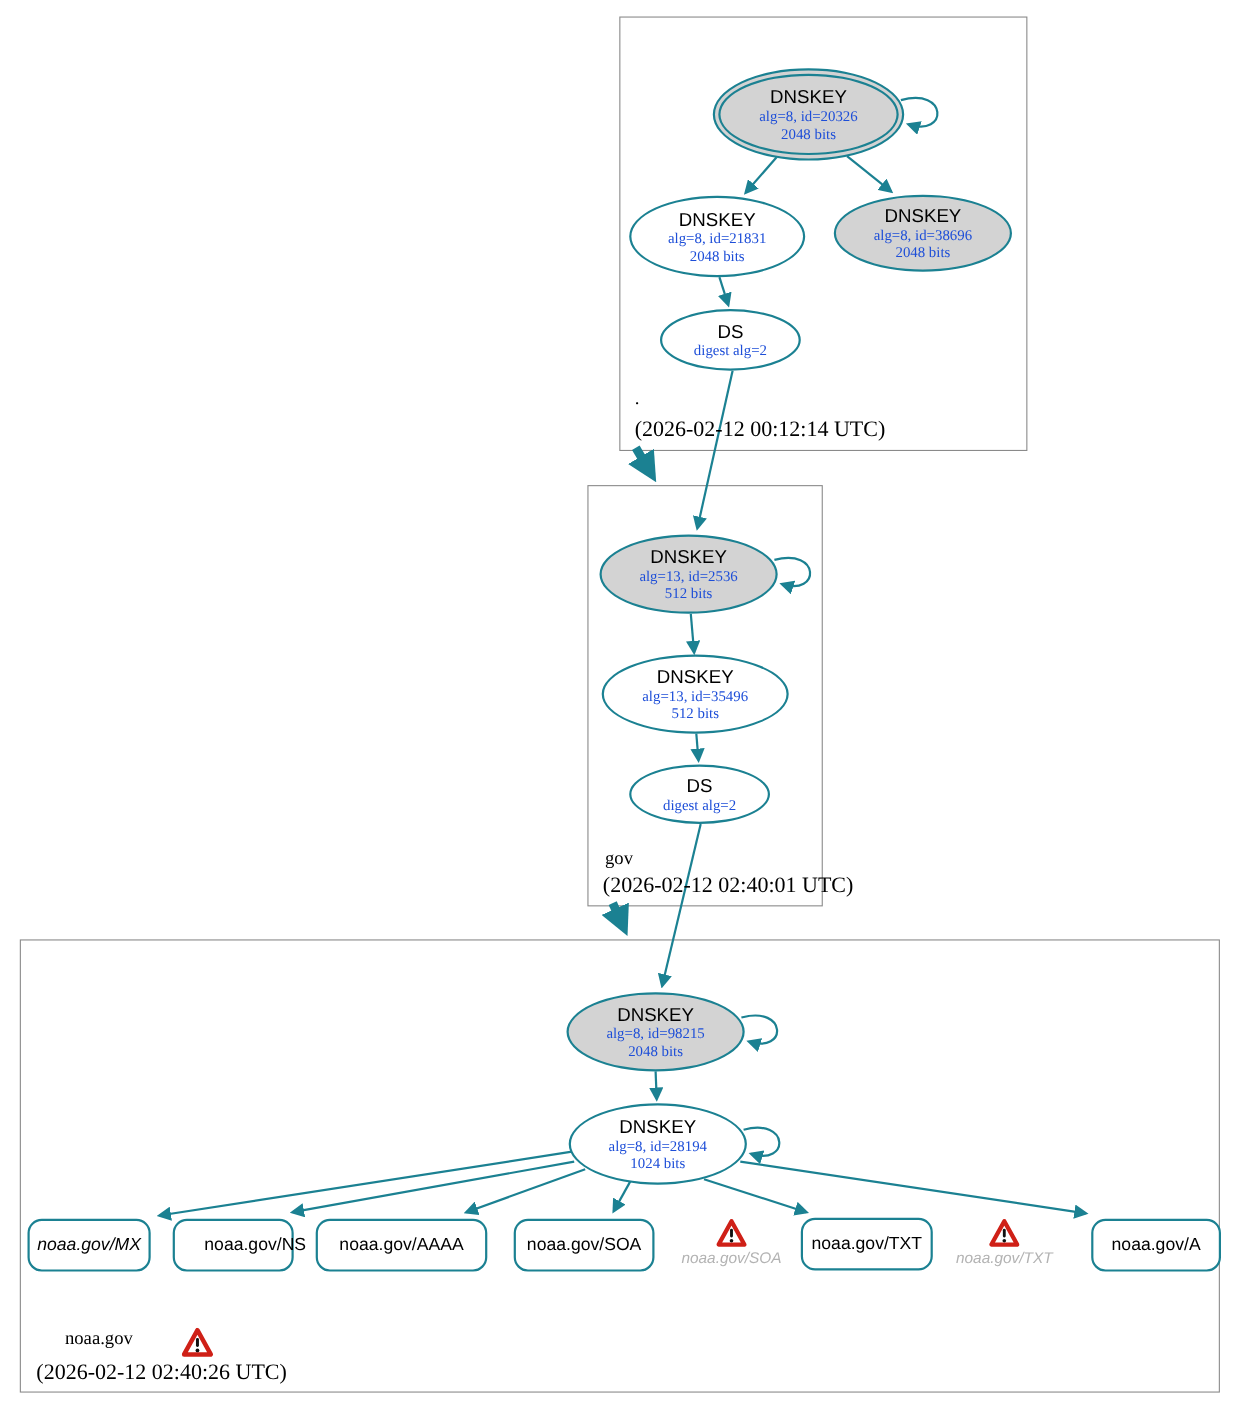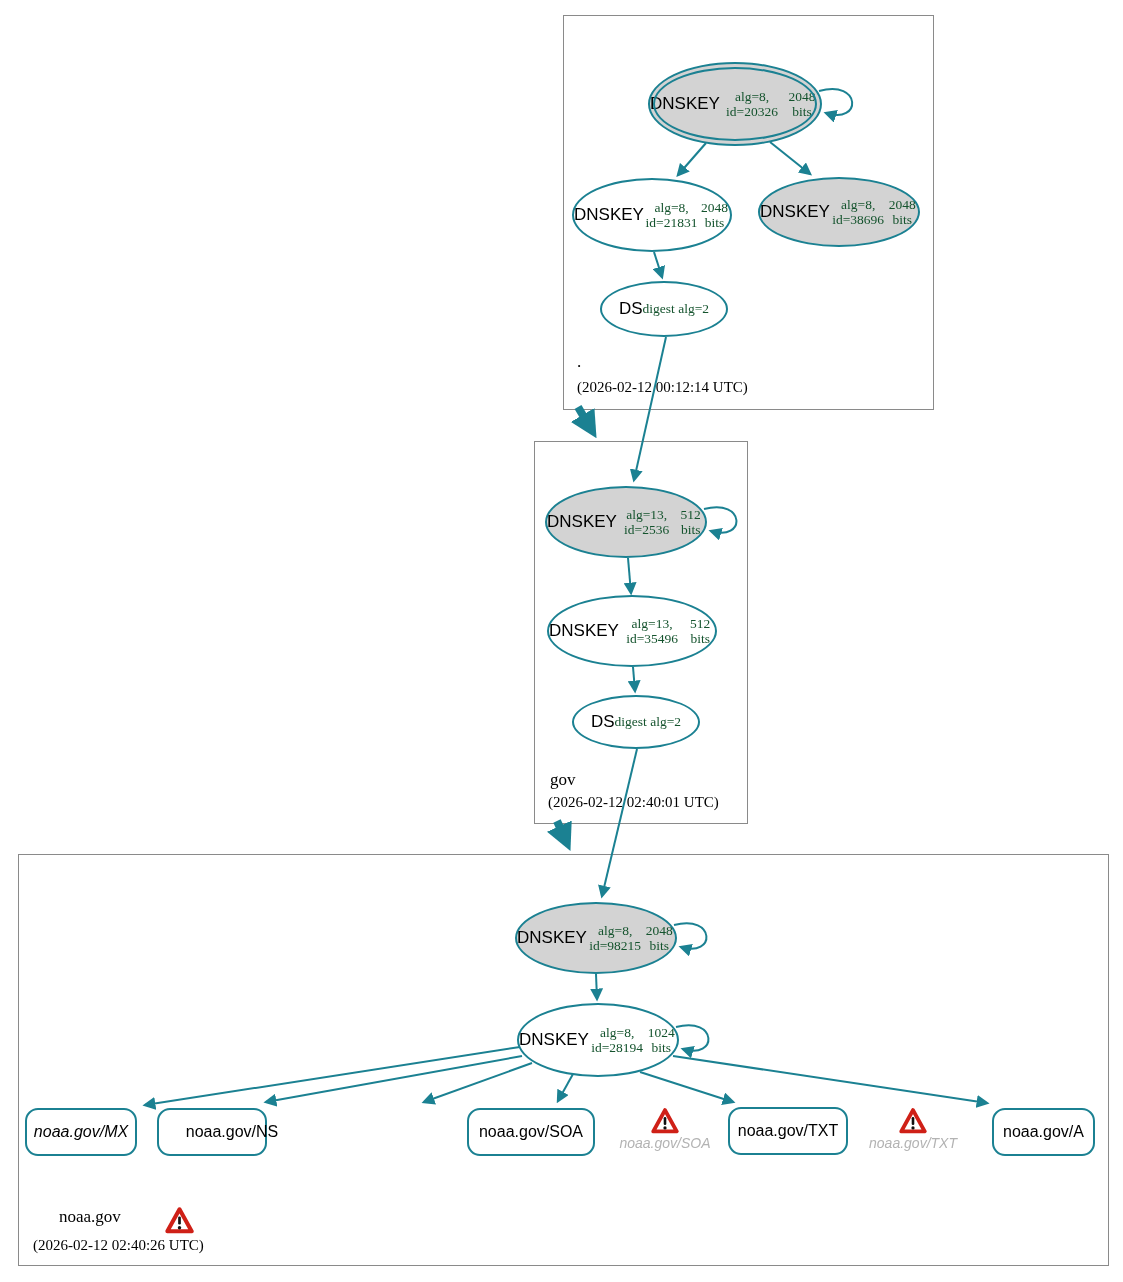--- a/index.html
+++ b/index.html
@@ -12,21 +12,21 @@
   }
   .zone-box{
     position:absolute;
     border:1px solid #8a8a8a;
     background:transparent;
     z-index:0;
   }
   #edges{position:absolute;left:0;top:0;z-index:1;}
   .node{
     position:absolute;
-    display:flex;flex-direction:row;align-items:center;justify-content:center;
+    display:flex;flex-direction:column;align-items:center;justify-content:center;
     border:2px solid #1b8192;
     border-radius:50%;
     background:#ffffff;
     text-align:center;
     z-index:2;
     line-height:1.12;
     box-sizing:border-box;
   }
   .node.ksk{background:#d3d3d3;}
   .node.double::before{
@@ -36,21 +36,21 @@
     border:2px solid #1b8192;
     border-radius:50%;
     pointer-events:none;
   }
   .node .title{
     font-family:"Liberation Sans", sans-serif;
     font-size:17px;color:#000;
   }
   .node .detail{
     font-family:"Liberation Serif", serif;
-    font-size:13.5px;color:#14532d;
+    font-size:13.5px;color:#1d4ed8;
   }
   .rrset{
     position:absolute;
     display:flex;align-items:center;justify-content:center;
     border:2px solid #1b8192;
     border-radius:13px;
     background:#ffffff;
     font-family:"Liberation Sans", sans-serif;
     font-size:16px;color:#000;
     z-index:2;
@@ -72,21 +72,21 @@
   }
   .zone-label{
     position:absolute;
     font-family:"Liberation Serif", serif;
     font-size:17px;color:#000;
     z-index:2;white-space:nowrap;
   }
   .zone-ts{
     position:absolute;
     font-family:"Liberation Serif", serif;
-    font-size:15px;color:#000;
+    font-size:20px;color:#000;
     z-index:2;white-space:nowrap;
   }
   .warn-icon{display:block;}
 </style>
 </head>
 <body>
 
 <div id="canvas">
 
   <div class="zone-box" style="left:563px;top:15px;width:369px;height:393px;"></div>
@@ -178,20 +178,23 @@
     <span class="detail">alg=8, id=28194</span>
     <span class="detail">1024 bits</span>
   </div>
 
   <div class="rrset" style="left:25px;top:1108px;width:112px;height:48px;font-style:italic;">
     <span>noaa.gov/MX</span>
   </div>
   <div class="rrset" style="left:157px;top:1108px;width:110px;height:48px;padding-left:40px;">
     <span>noaa.gov/NS</span>
   </div>
+  <div class="rrset" style="left:287px;top:1108px;width:156px;height:48px;">
+    <span>noaa.gov/AAAA</span>
+  </div>
   <div class="rrset" style="left:467px;top:1108px;width:128px;height:48px;">
     <span>noaa.gov/SOA</span>
   </div>
 
   <div class="ghost" style="left:611px;top:1108px;width:108px;">
     <svg class="warn-icon" width="28" height="26" viewBox="0 0 32 30">
       <path d="M16 2.5 L29.5 27 L2.5 27 Z" fill="#ffffff" stroke="#cf2017" stroke-width="4.5" stroke-linejoin="round"></path>
       <rect x="14.5" y="10.5" width="3" height="9" rx="1.4" fill="#111111"></rect>
       <circle cx="16" cy="23" r="1.9" fill="#111111"></circle>
     </svg>
@@ -204,21 +207,21 @@
 
   <div class="ghost" style="left:859px;top:1108px;width:108px;">
     <svg class="warn-icon" width="28" height="26" viewBox="0 0 32 30">
       <path d="M16 2.5 L29.5 27 L2.5 27 Z" fill="#ffffff" stroke="#cf2017" stroke-width="4.5" stroke-linejoin="round"></path>
       <rect x="14.5" y="10.5" width="3" height="9" rx="1.4" fill="#111111"></rect>
       <circle cx="16" cy="23" r="1.9" fill="#111111"></circle>
     </svg>
     <span class="ghost-label">noaa.gov/TXT</span>
   </div>
 
-  <div class="rrset" style="left:992px;top:1108px;width:103px;height:48px;">
+  <div class="rrset" style="left:992px;top:1108px;width:118px;height:48px;">
     <span>noaa.gov/A</span>
   </div>
 
   <div class="zone-label" style="left:43px;top:1207px;margin-left:16px;">noaa.gov</div>
   <svg class="warn-icon" style="position:absolute;left:165px;top:1207px;z-index:2;" width="29" height="27" viewBox="0 0 32 30">
     <path d="M16 2.5 L29.5 27 L2.5 27 Z" fill="#ffffff" stroke="#cf2017" stroke-width="4.5" stroke-linejoin="round"></path>
     <rect x="14.5" y="10.5" width="3" height="9" rx="1.4" fill="#111111"></rect>
     <circle cx="16" cy="23" r="1.9" fill="#111111"></circle>
   </svg>
   <div class="zone-ts" style="left:33px;top:1237px;">(2026-02-12 02:40:26 UTC)</div>

